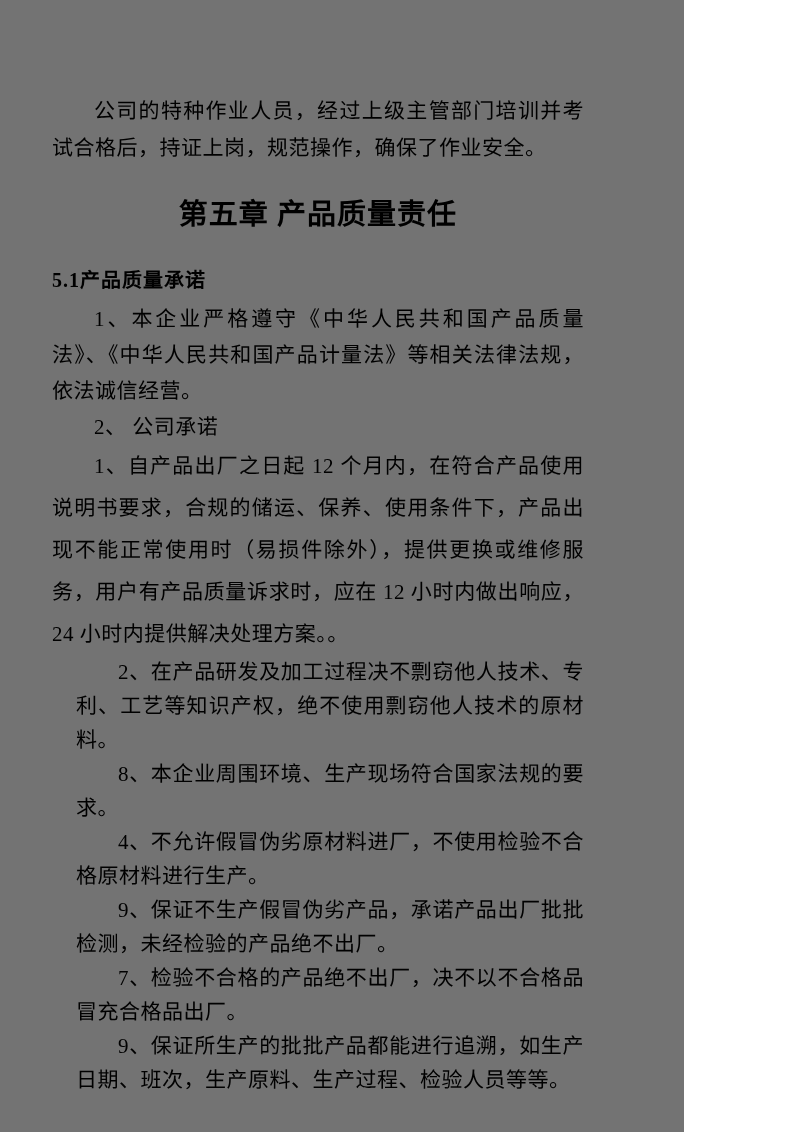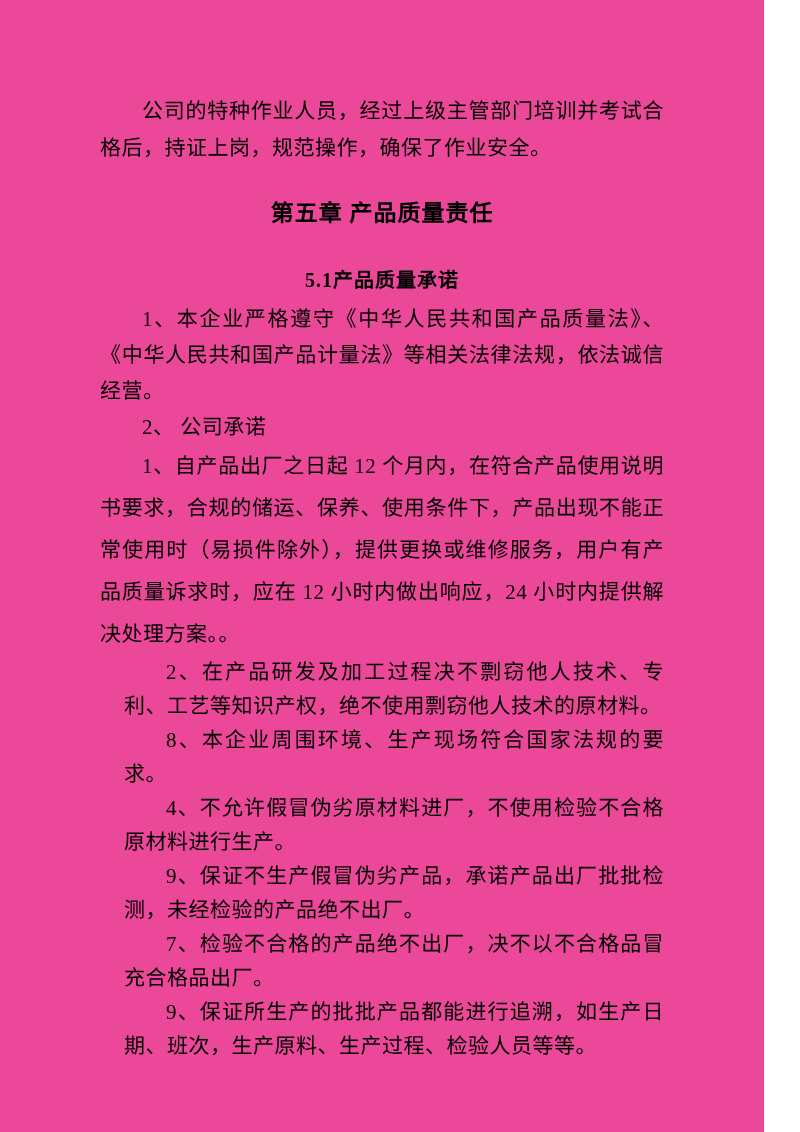--- a/index.html
+++ b/index.html
@@ -8,25 +8,25 @@
     background: #ffffff;
   }
   body {
     width: 800px;
     height: 1132px;
     color: #000000;
     font-family: "Liberation Serif", "DejaVu Serif", serif;
     overflow: hidden;
   }
   .page {
-    width: 764px;
+    width: 684px;
     height: 1132px;
-    background: #ec4899;
+    background: #737373;
     box-sizing: border-box;
-    padding: 93px 100px 40px 100px;
+    padding: 93px 100px 40px 52px;
   }
   .para {
     margin: 0;
     font-size: 21px;
     line-height: 37px;
     text-align: justify;
     text-indent: 2em;
     letter-spacing: 0.5px;
   }
   .para.body {
@@ -34,31 +34,31 @@
   }
   .para.loose {
     line-height: 42px;
   }
   .para.tight {
     line-height: 34px;
     margin-left: 24px;
   }
   .chapter-heading {
     margin: 26px 0 30px 0;
-    font-size: 23px;
+    font-size: 29px;
     font-weight: bold;
     text-align: center;
     line-height: 42px;
     letter-spacing: 1px;
   }
   .section-heading {
     margin: 0 0 6px 0;
     font-size: 20px;
     font-weight: bold;
-    text-align: center;
+    text-align: left;
     line-height: 30px;
     letter-spacing: 1px;
   }
 </style>
 </head>
 <body>
 
 <div class="page">
 
   <p class="para">公司的特种作业人员，经过上级主管部门培训并考试合格后，持证上岗，规范操作，确保了作业安全。</p>

